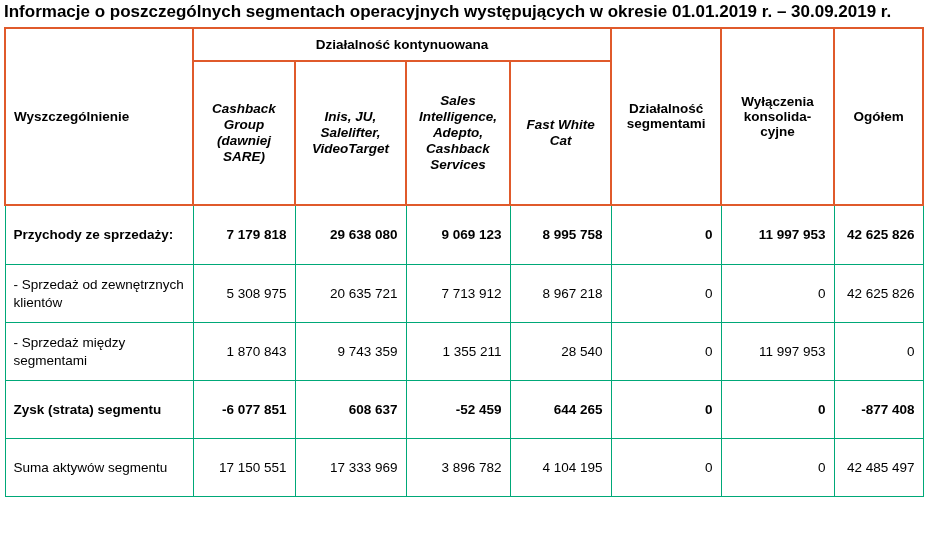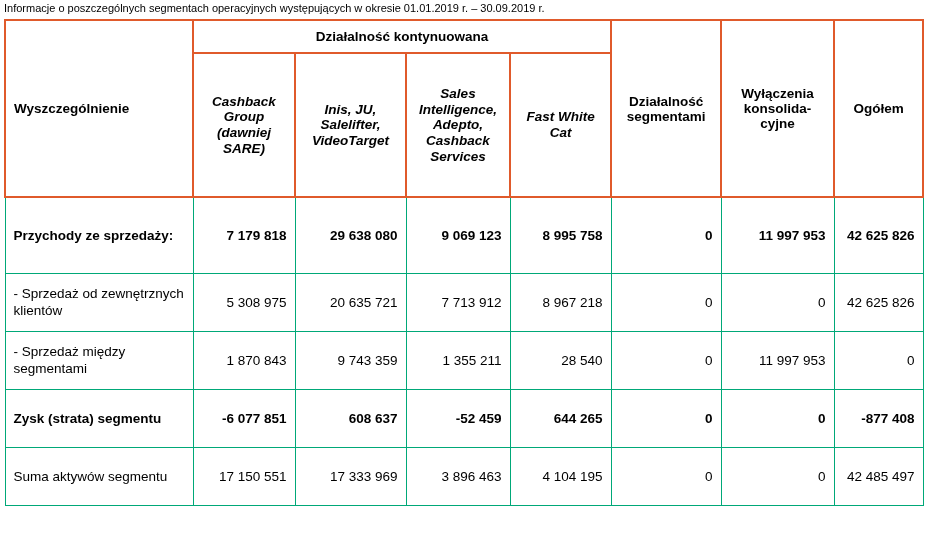--- a/index.html
+++ b/index.html
@@ -15,22 +15,22 @@
     overflow: hidden;
   }
   #page {
     position: relative;
     width: 926px;
     height: 545px;
     box-sizing: border-box;
   }
 
   .doc-title {
-    font-size: 11px;
-    font-weight: normal;
+    font-size: 17px;
+    font-weight: bold;
     line-height: 1.22;
     padding: 2px 4px 4px 4px;
     text-align: justify;
     width: 918px;
     box-sizing: border-box;
   }
 
   table.seg {
     border-collapse: collapse;
     table-layout: fixed;
@@ -79,21 +79,21 @@
   .lbl {
     text-align: left;
   }
   .num {
     text-align: right;
   }
   .bold {
     font-weight: bold;
   }
 
-  .r-tall { height: 76px; margin-left: 36px; }
+  .r-tall { height: 60px; margin-left: 36px; }
   .r-norm { height: 58px; }
 
   .sub-head-row td { height: 144px; vertical-align: middle; }
 </style>
 </head>
 <body>
 
 <div id="page">
 
   <div class="doc-title">Informacje o poszczególnych segmentach operacyjnych występujących w okresie 01.01.2019 r. – 30.09.2019 r.</div>
@@ -165,21 +165,21 @@
         <td class="bd num bold">644 265</td>
         <td class="bd num bold">0</td>
         <td class="bd num bold">0</td>
         <td class="bd num bold">-877 408</td>
       </tr>
 
       <tr class="r-norm">
         <td class="bd lbl">Suma aktywów segmentu</td>
         <td class="bd num">17 150 551</td>
         <td class="bd num">17 333 969</td>
-        <td class="bd num">3 896 463</td>
+        <td class="bd num">3 896 782</td>
         <td class="bd num">4 104 195</td>
         <td class="bd num">0</td>
         <td class="bd num">0</td>
         <td class="bd num">42 485 497</td>
       </tr>
     </tbody>
   </table>
 
 </div>
 

